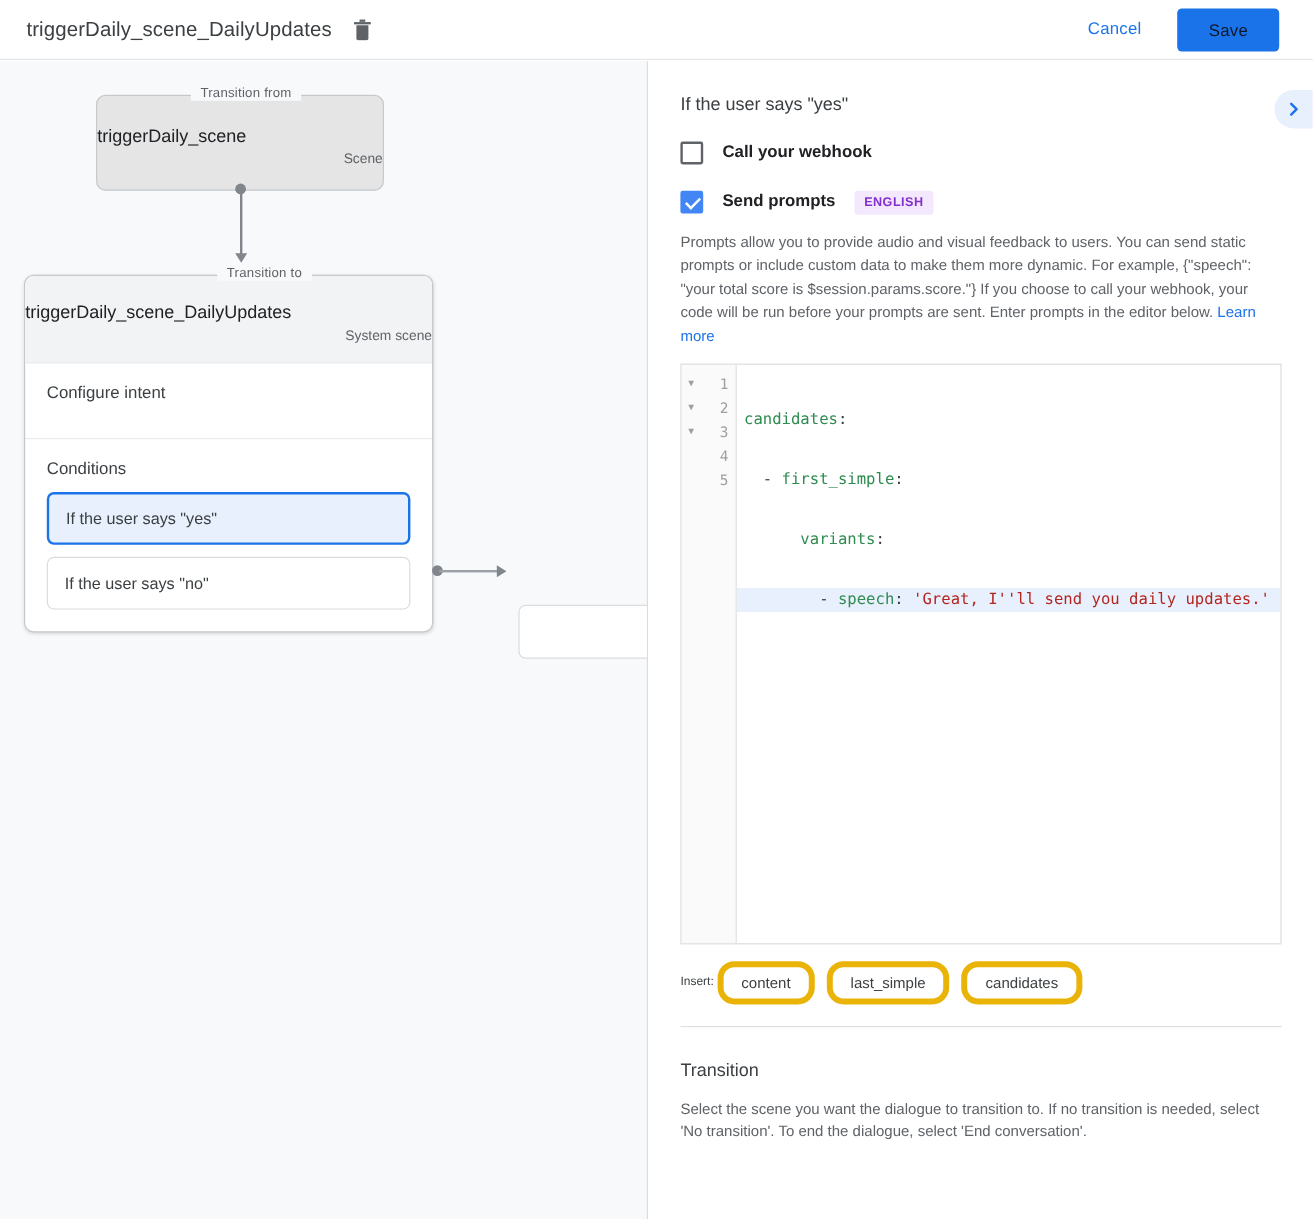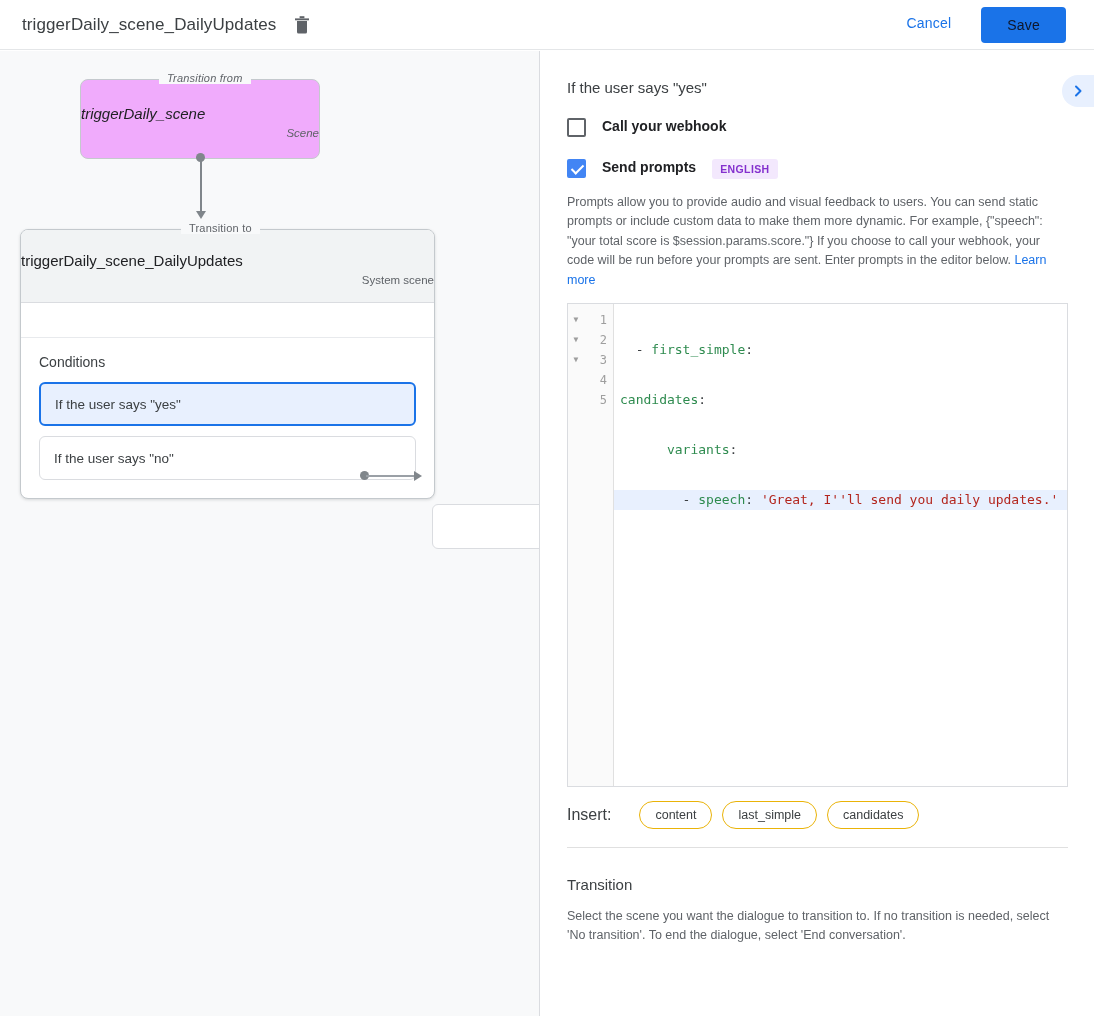--- a/index.html
+++ b/index.html
@@ -74,22 +74,21 @@
     width: 553px; height: 965px;
     background: #ffffff;
     overflow: hidden;
   }
 
   
   .fieldset-box {
     position: absolute;
     border: 1px solid #c4c9cd;
     border-radius: 8px;
-    background: #f0abfc;
-    font-style: italic;
+    background: #e5e5e5;
   }
   .fieldset-legend {
     position: absolute;
     top: -8px;
     background: #f8f9fa;
     padding: 0 8px;
     font-size: 11px;
     color: #5f6368;
     letter-spacing: .2px;
   }
@@ -137,21 +136,21 @@
     width: 0; height: 0;
     border-top: 5px solid transparent;
     border-bottom: 5px solid transparent;
     border-left: 8px solid #80868b;
   }
 
   
   #to-card {
     position: absolute;
     left: 20px; top: 178px;
-    width: 415px;
+    width: 341px;
     border: 1px solid #c4c9cd;
     border-radius: 8px;
     background: #ffffff;
     box-shadow: 0 1px 3px rgba(60,64,67,.18);
   }
   #to-card .fieldset-legend { left: 160px; top: -8px; }
   .to-header {
     background: #f1f3f4;
     border-radius: 7px 7px 0 0;
     border-bottom: 1px solid #dadce0;
@@ -319,23 +318,23 @@
   .code-line { height: 20px; line-height: 20px; padding-left: 6px; }
   .code-line.hl { background: #e8f0fe; }
   .yk { color: #2e8b4f; }
   .ys { color: #b3261e; }
   .yp { color: #3c4043; }
 
   .insert-row {
     margin-top: 14px;
     display: flex; align-items: center;
   }
-  .insert-label { font-size: 16px; color: #3c4043; margin-right: 28px; }
+  .insert-label { font-size: 10px; color: #3c4043; margin-right: 3px; }
   .chip {
-    border: 1px solid #eab308;
+    border: 5px solid #eab308;
     border-radius: 14px;
     padding: 6px 15px;
     font-size: 12.5px;
     color: #3c4043;
     margin-right: 10px;
     cursor: pointer;
     background: #fff;
   }
 
   .divider {
@@ -375,20 +374,21 @@
   <div class="arrow-down" style="left:196px; top:160px;"></div>
 
   <div id="to-card">
     <div class="fieldset-legend">Transition to</div>
     <div class="to-header">
       <div class="node-title">triggerDaily_scene_DailyUpdates</div>
       <div class="node-sub">System scene</div>
     </div>
 
     <div class="card-section">
+      <div class="section-label">Configure intent</div>
     </div>
 
     <div class="card-section">
       <div class="section-label">Conditions</div>
       <div class="pill-field selected">If the user says "yes"</div>
       <div class="pill-field">If the user says "no"</div>
     </div>
   </div>
 
   <div class="conn-dot" style="left:360px; top:420px;"></div>
@@ -442,22 +442,22 @@
         <div class="gutter-row">
           <span class="fold blank">▼</span>
           <span class="lnum">4</span>
         </div>
         <div class="gutter-row">
           <span class="fold blank">▼</span>
           <span class="lnum">5</span>
         </div>
       </div>
       <div class="code">
+        <div class="code-line"><span class="yk">candidates</span><span class="yp">:</span></div>
         <div class="code-line"><span class="yp">  - </span><span class="yk">first_simple</span><span class="yp">:</span></div>
-        <div class="code-line"><span class="yk">candidates</span><span class="yp">:</span></div>
         <div class="code-line"><span class="yp">      </span><span class="yk">variants</span><span class="yp">:</span></div>
         <div class="code-line hl"><span class="yp">        - </span><span class="yk">speech</span><span class="yp">: </span><span class="ys">'Great, I''ll send you daily updates.'</span></div>
         <div class="code-line"></div>
       </div>
     </div>
 
     <div class="insert-row">
       <div class="insert-label">Insert:</div>
       <div class="chip">content</div>
       <div class="chip">last_simple</div>

